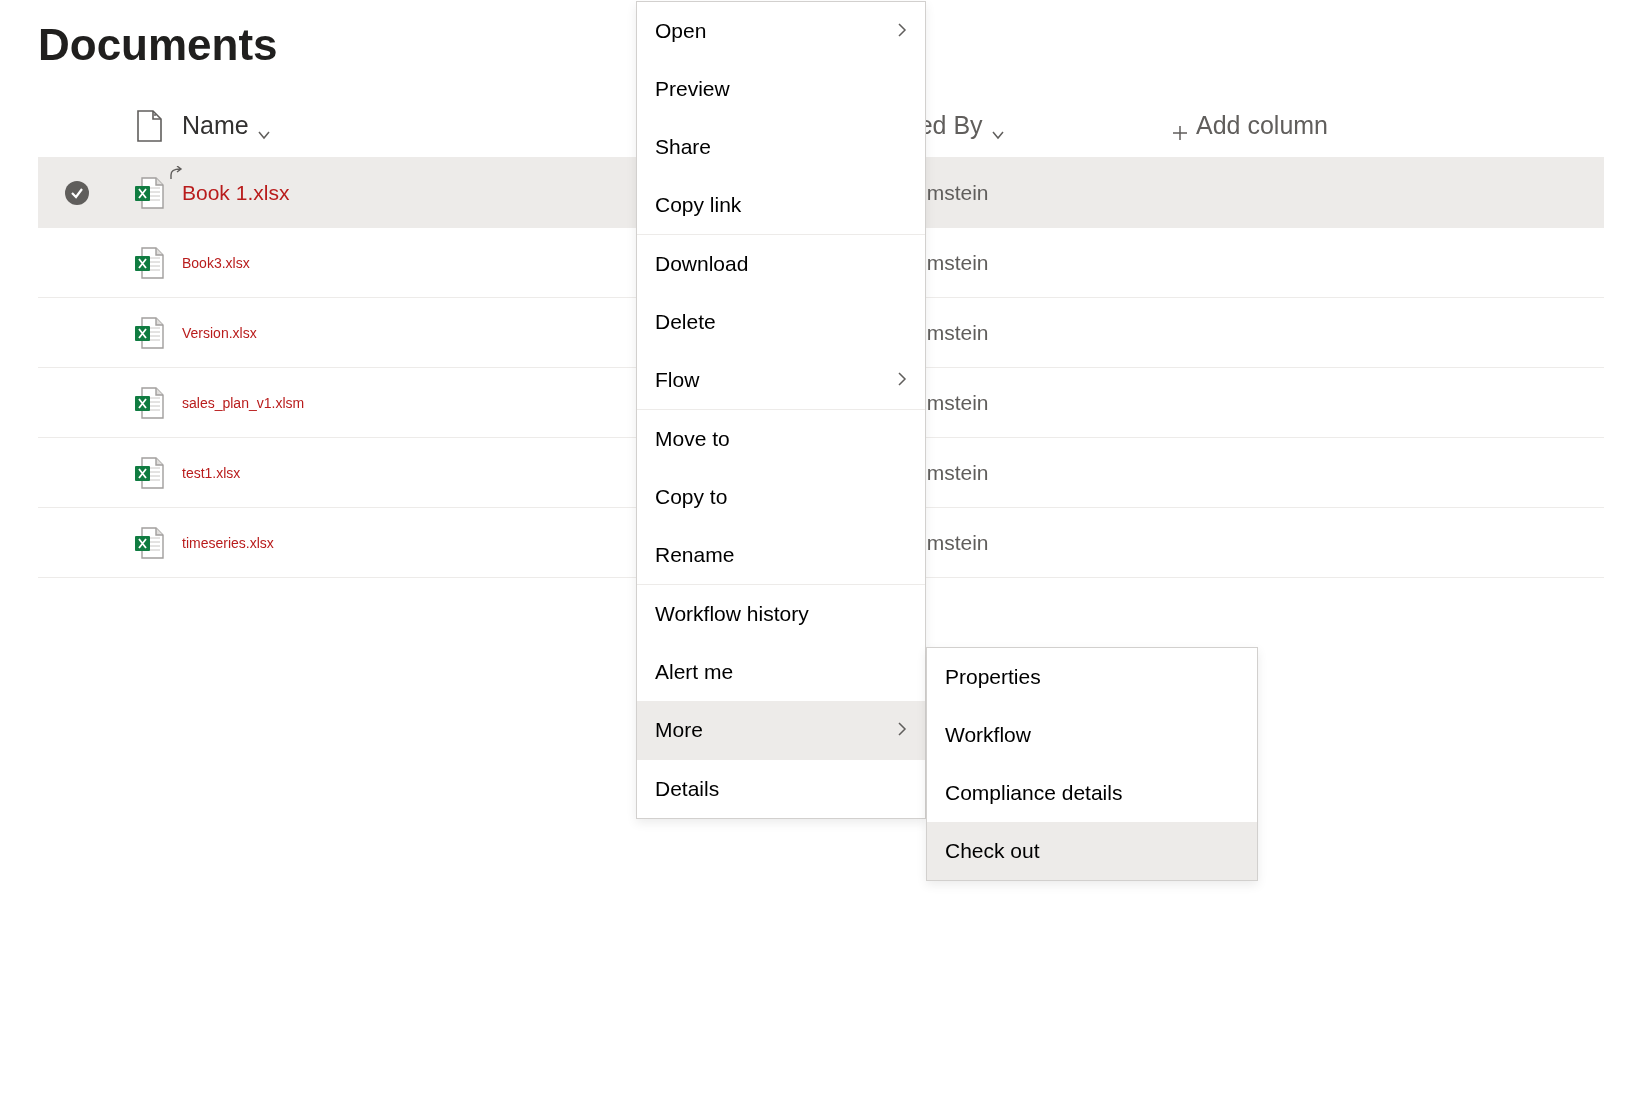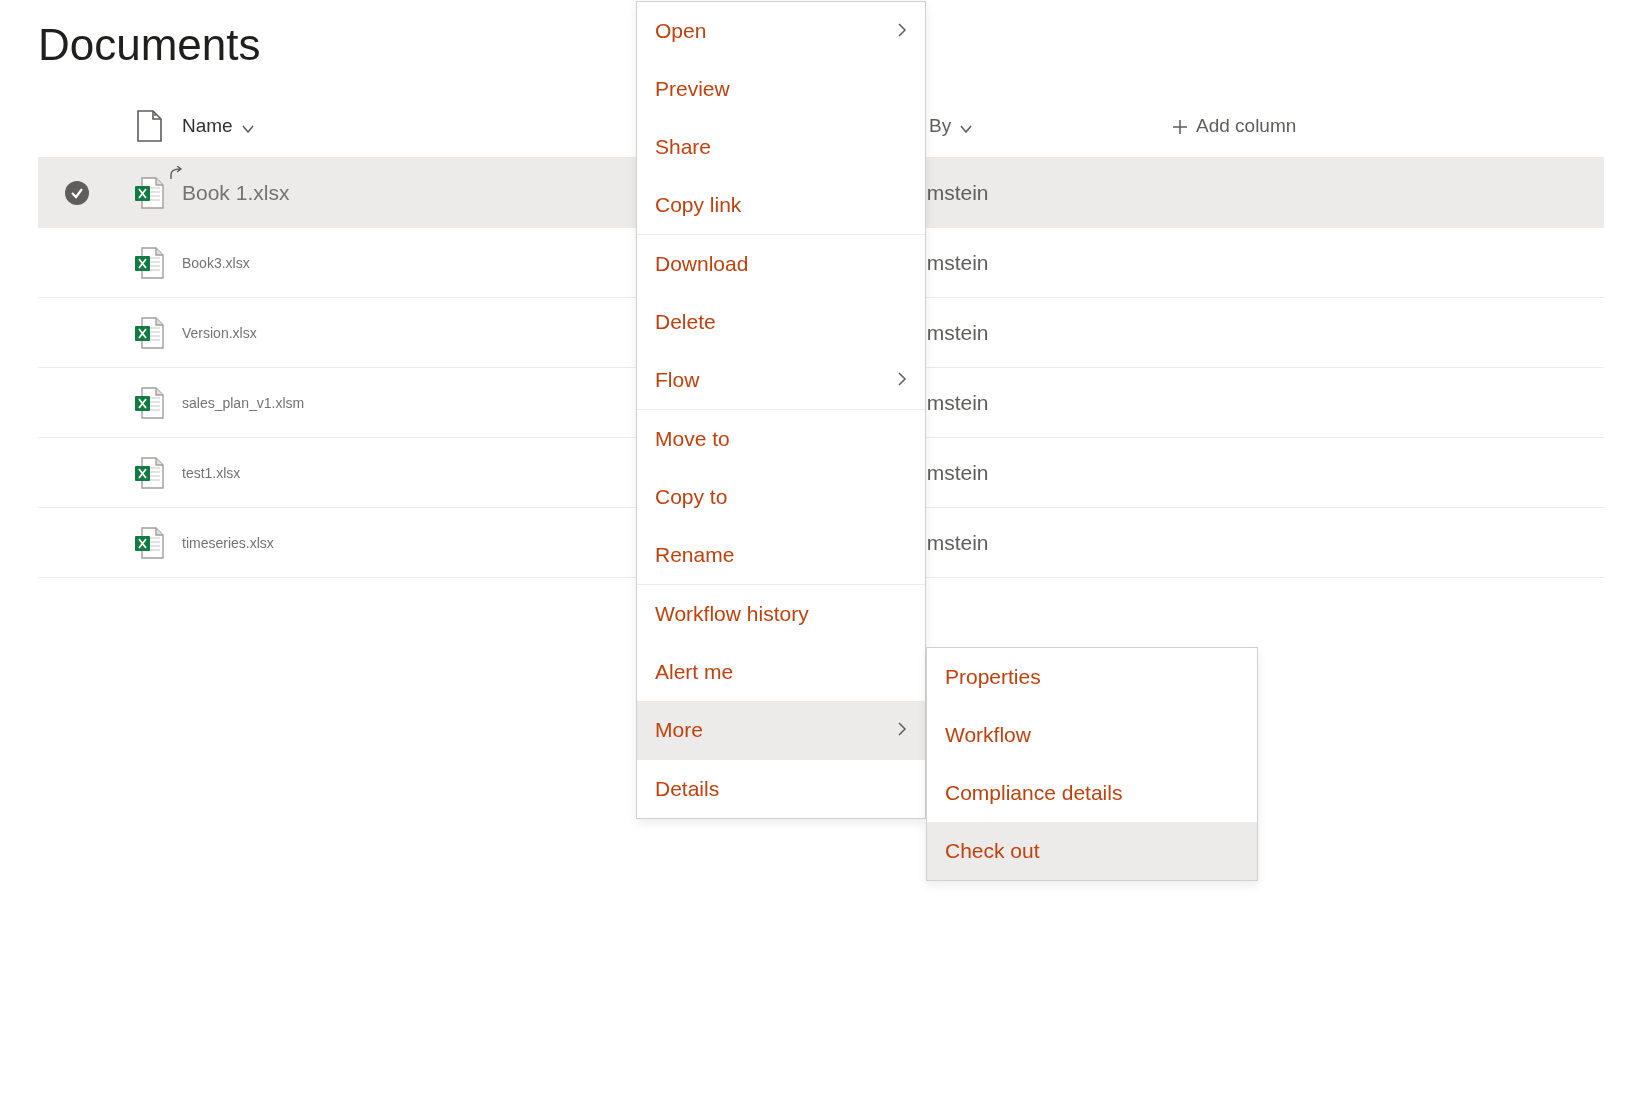--- a/index.html
+++ b/index.html
@@ -12,33 +12,33 @@
     width: 1642px;
     height: 1110px;
     overflow: hidden;
   }
   .page {
     padding: 20px 38px 0 38px;
     position: relative;
   }
   .page-title {
     font-size: 44px;
-    font-weight: 400;
+    font-weight: 700;
     margin: 0 0 24px 0;
     color: #201f1e;
   }
   .list {
     width: 100%;
   }
   .header-row {
     display: flex;
     align-items: center;
     height: 64px;
     border-bottom: 1px solid #edebe9;
-    font-size: 19px;
+    font-size: 25px;
     color: #323130;
   }
   .col-select { width: 78px; display:flex; align-items:center; justify-content:center;}
   .col-icon   { width: 66px; display:flex; align-items:center; justify-content:center;}
   .col-name   { flex: 0 0 670px; display:flex; align-items:center; }
   .col-modby  { flex: 0 0 320px; display:flex; align-items:center; color:#605e5c; }
   .col-add    { flex: 1; display:flex; align-items:center; color:#605e5c; }
 
   .hdr-label { display:inline-flex; align-items:center; gap:8px; cursor:pointer;}
   .chev-down {
@@ -56,21 +56,21 @@
   .row {
     display:flex;
     align-items:center;
     height: 70px;
     border-bottom: 1px solid #edebe9;
     font-size: 21px;
   }
   .row.selected {
     background: #edebe9;
   }
-  .row .col-name { color:#737373; position:relative;}
+  .row .col-name { color:#b91c1c; position:relative;}
   .row:not(.selected) .col-name { font-size:14px; }
   .row .filename { padding-left: 0; }
 
   .check-circle {
     width: 24px; height:24px; border-radius:50%;
     background:#605e5c;
     display:flex; align-items:center; justify-content:center;
   }
   .check-circle svg { fill:#ffffff; }
 
@@ -93,21 +93,21 @@
 
   .plus-icon { width:16px; height:16px; }
 
   
   .menu {
     position:absolute;
     background:#ffffff;
     border:1px solid #d2d0ce;
     box-shadow: 0 4px 10px rgba(0,0,0,0.08);
     font-size: 21px;
-    color:#c2410c;
+    color:#000000;
     z-index: 50;
     text-align: center;
   }
   .menu-primary {
     left: 636px;
     top: 1px;
     width: 290px;
   }
   .menu-sub {
     left: 926px;

